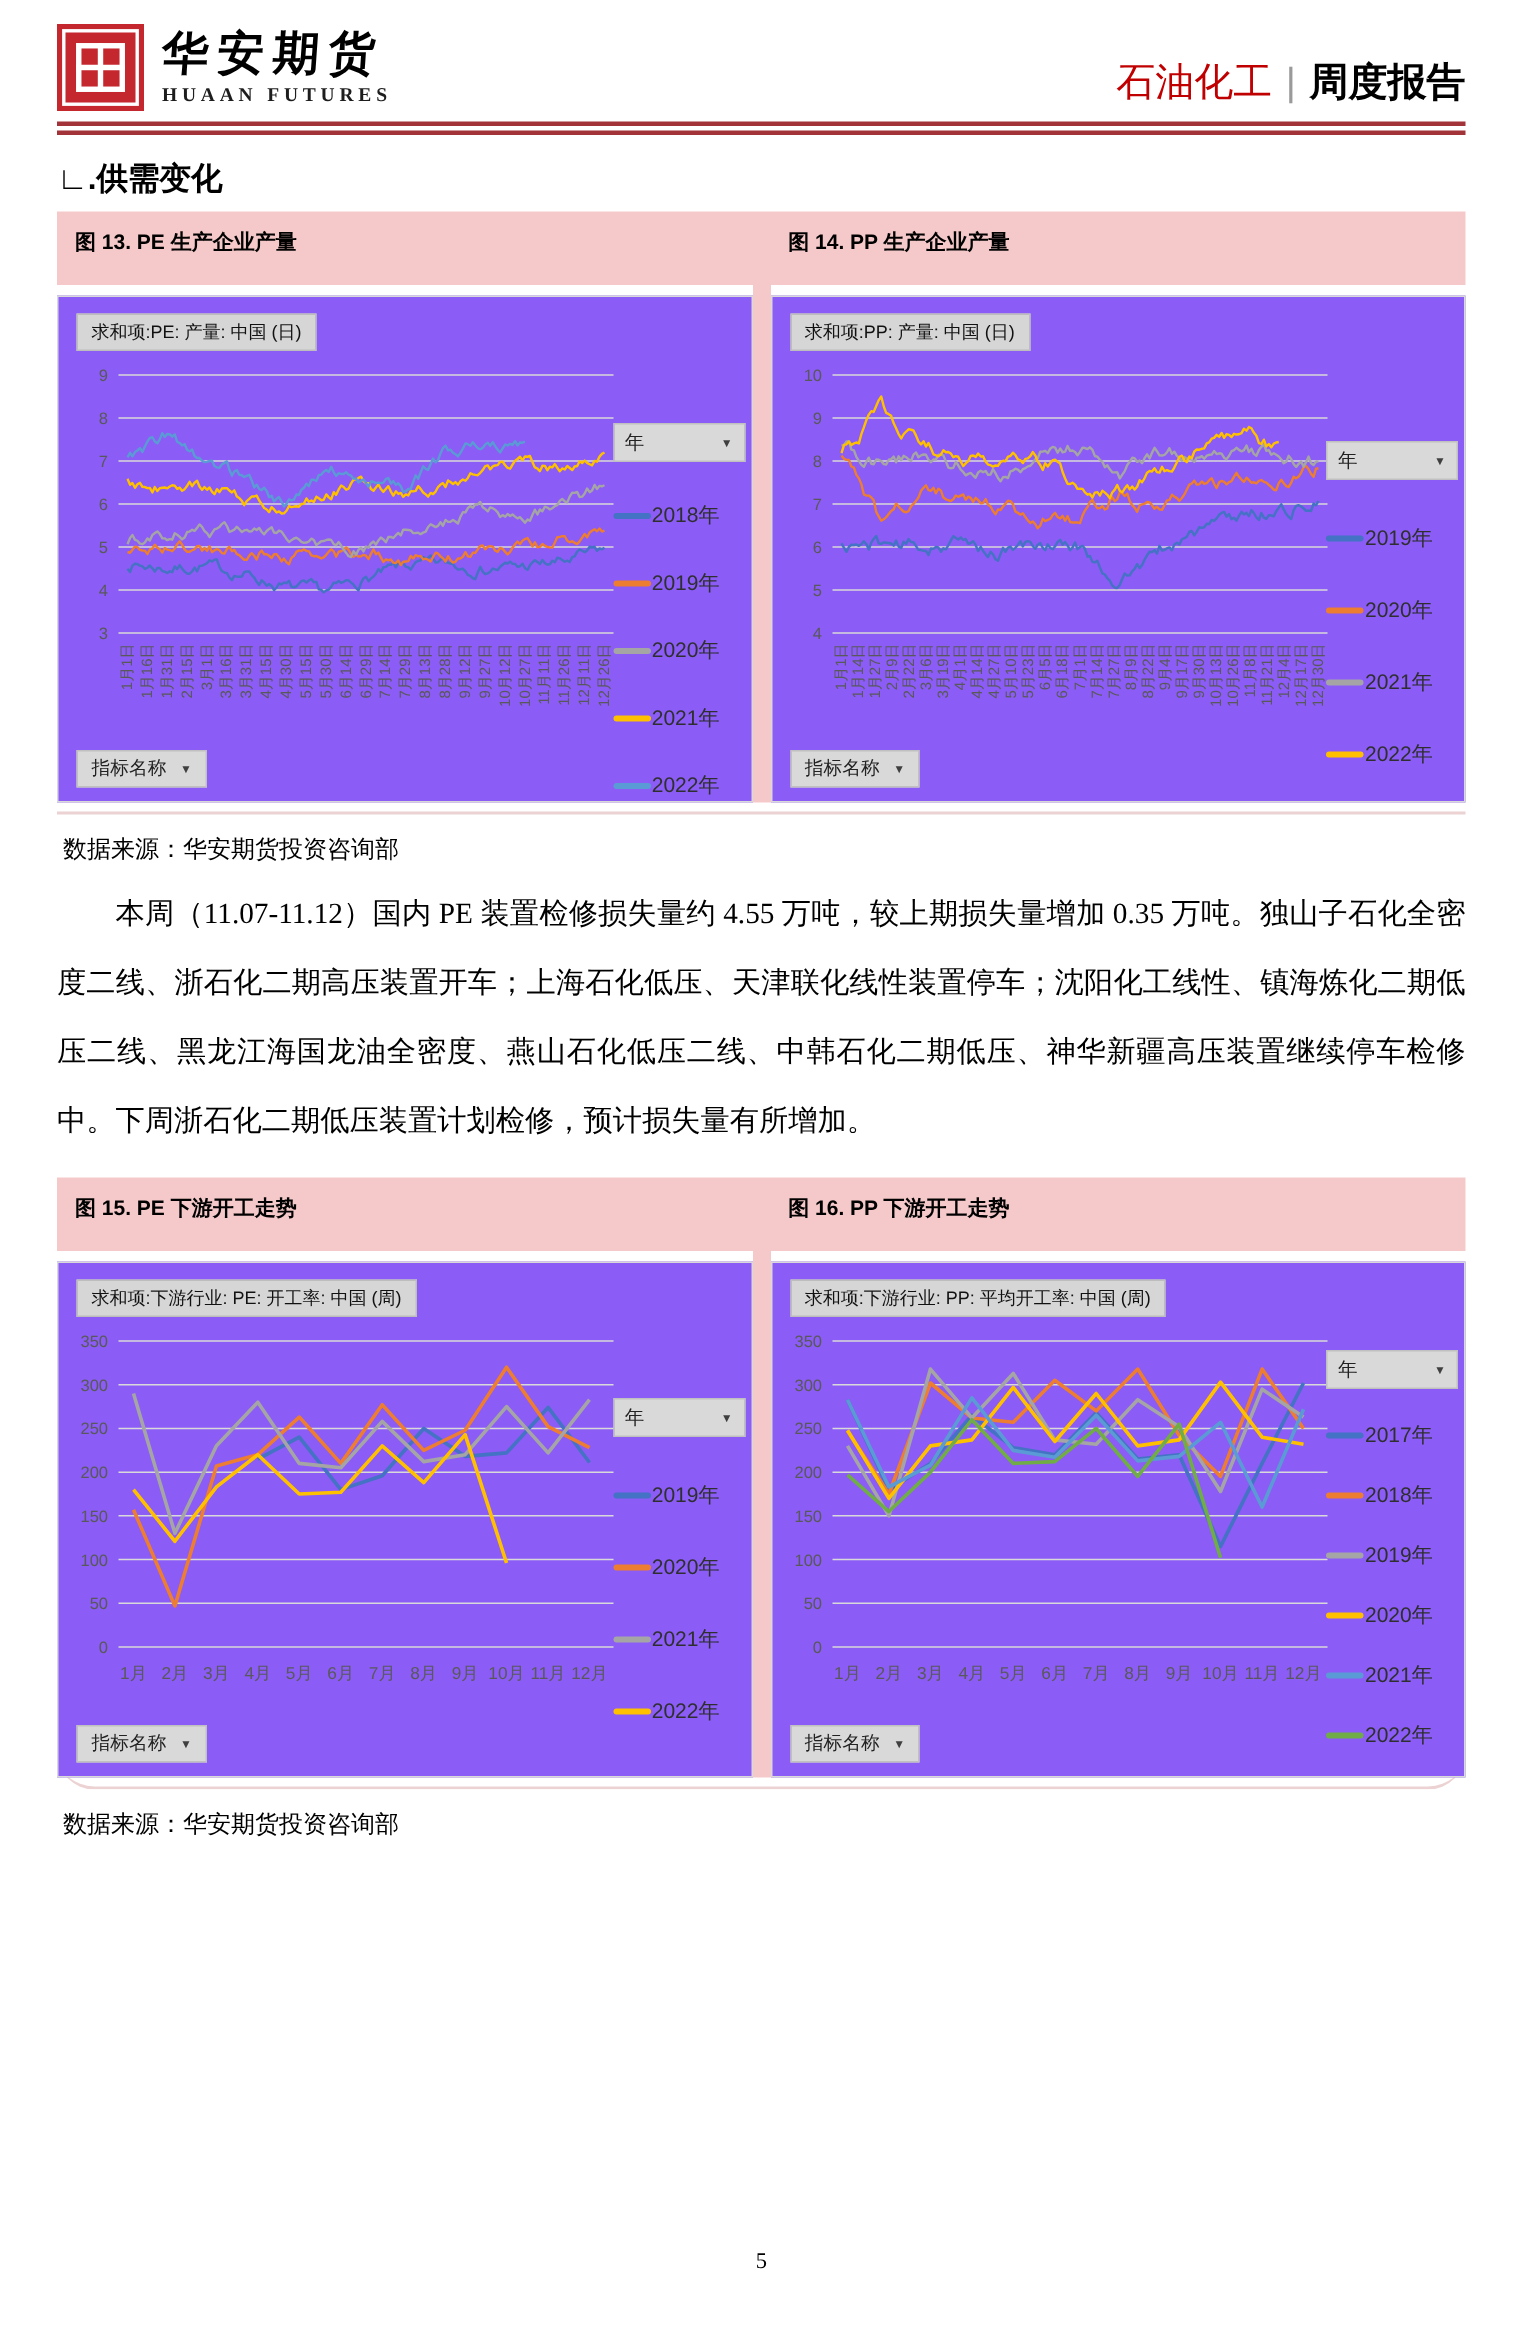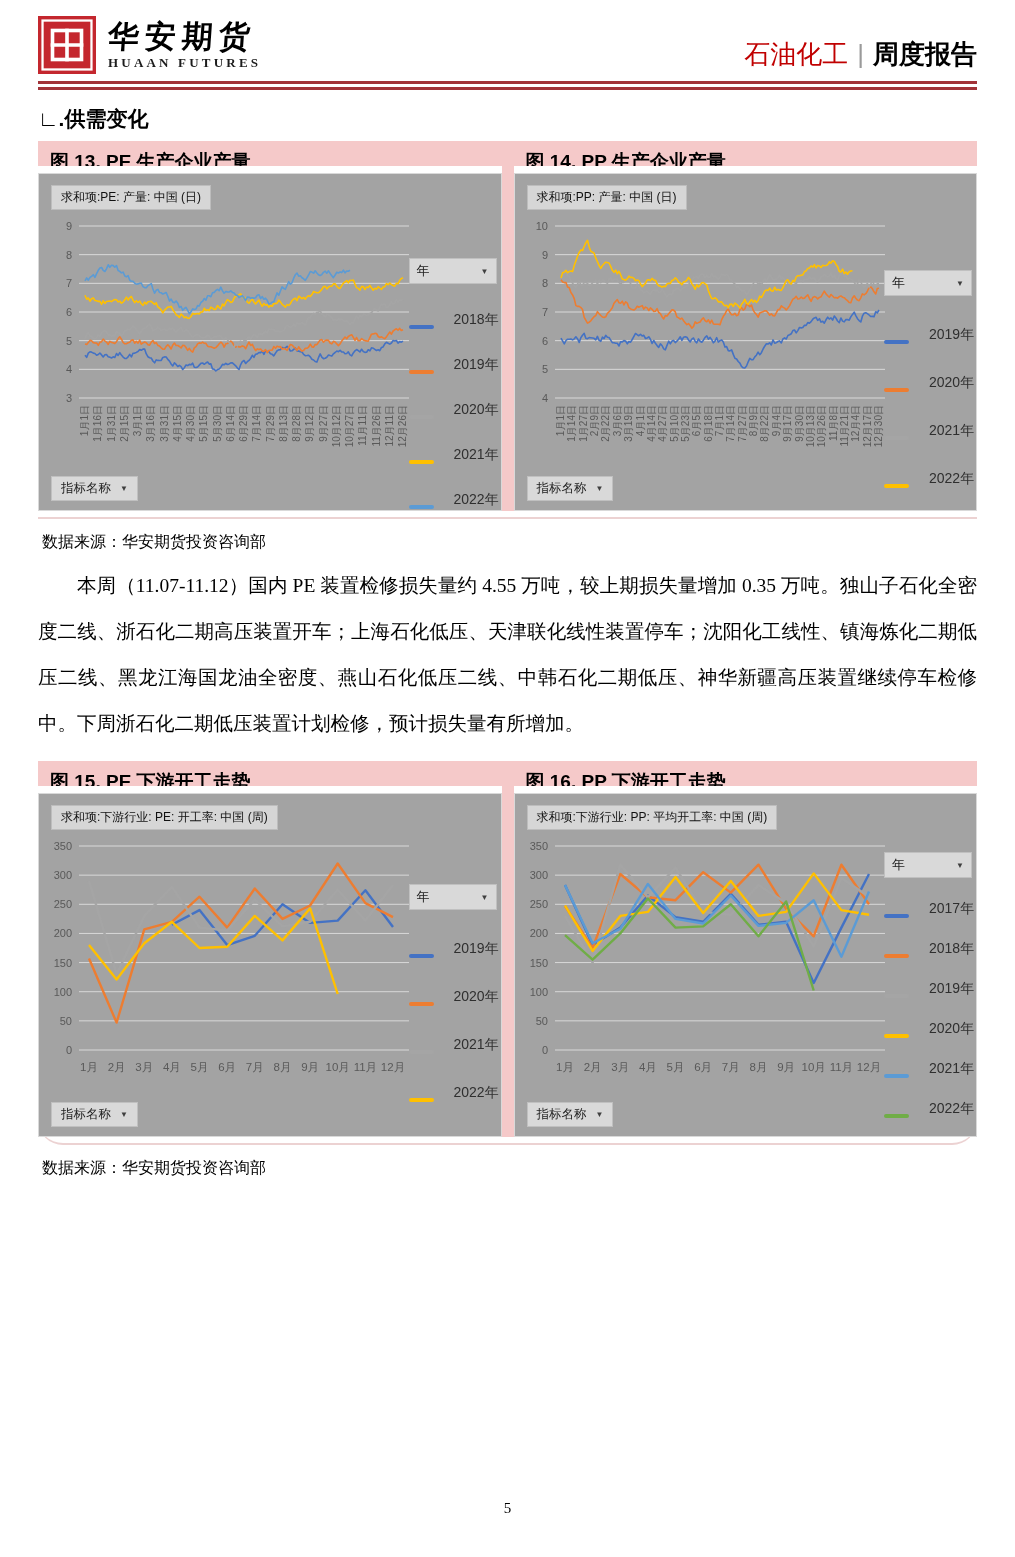--- a/index.html
+++ b/index.html
@@ -14,33 +14,33 @@
   .brand-en{font-size:13px;font-weight:bold;letter-spacing:3.2px;color:#1d1d1d;margin-top:3px;font-family:"Liberation Serif",serif;}
   .hdr-right{font-size:26px;white-space:nowrap;padding-bottom:2px;font-family:"Liberation Sans",sans-serif;}
   .cat{color:#C00000;}
   .sep{color:#9a9a9a;margin:0 9px;font-weight:200;}
   .rpt{color:#000;font-weight:bold;margin-top:10px;}
   .dline{margin-top:7px;height:3px;border-top:3px solid #A23338;border-bottom:3px solid #A23338;}
   .sec-h{font-family:"Liberation Sans",sans-serif;font-weight:bold;font-size:21px;margin:15px 0 8px 0;}
   
   .fig-row{display:grid;grid-template-columns:1fr 12px 1fr;margin-top:4px;border-bottom:2px solid #ecd2d2;padding-bottom:6px;}
   .gutter{background:#F5C9C9;}
-  .fig-title{background:#F5C9C9;font-family:"Liberation Sans",sans-serif;font-weight:bold;font-size:19px;line-height:41px;height:25px;padding-left:12px;white-space:nowrap;overflow:hidden;}
-  .chart-box{border:1px solid #d9d9d9;margin-top:7px;position:relative;background:#a3a3a3;}
+  .fig-title{background:#F5C9C9;font-family:"Liberation Sans",sans-serif;font-weight:bold;font-size:14px;line-height:41px;height:49px;padding-left:12px;white-space:nowrap;overflow:hidden;}
+  .chart-box{border:1px solid #d9d9d9;margin-top:7px;position:relative;background:#8b5cf6;}
   .box-1{height:336px;}
   .box-2{height:342px;}
   .pivot-pill{position:absolute;top:11px;left:12px;background:#D6D6D6;border:1px solid #bdbdbd;font-family:"Liberation Sans",sans-serif;font-size:12px;padding:3px 9px;color:#111;white-space:nowrap;}
   .chart-svg{position:absolute;left:4px;top:44px;width:374px;}
   .svg-daily{height:266px;}
   .svg-monthly{height:252px;}
   svg{font-family:"Liberation Sans",sans-serif;}
   .legend{position:absolute;right:4px;width:88px;}
   .year-filter{display:flex;justify-content:space-between;align-items:center;background:#D9D9D9;border:1px solid #c0c0c0;font-family:"Liberation Sans",sans-serif;font-size:13px;padding:3px 7px;color:#222;cursor:default;}
   .dd-arrow{font-size:8px;color:#3f3f3f;}
-  .legend-entry{display:flex;align-items:flex-end;gap:20px;}
+  .legend-entry{display:flex;align-items:center;gap:1px;}
   .leg-27 .legend-entry{margin-top:27px;}
   .leg-30 .legend-entry{margin-top:30px;}
   .leg-22 .legend-entry{margin-top:22px;}
   .swatch{width:25px;height:4px;border-radius:2px;flex:none;}
   .legend-label{font-family:"Liberation Sans",sans-serif;font-size:14px;color:#2f2f2f;white-space:nowrap;}
   .ind-filter{position:absolute;left:12px;bottom:9px;background:#D9D9D9;border:1px solid #c0c0c0;font-family:"Liberation Sans",sans-serif;font-size:12.5px;padding:3px 9px;display:flex;gap:9px;align-items:center;color:#222;}
   .src{font-family:"Liberation Sans",sans-serif;font-size:16px;margin:13px 0 0 4px;}
   .para{font-size:19.5px;line-height:2.36;text-align:justify;text-indent:2em;margin:10px 0 0 0;}
   .pgnum{position:absolute;bottom:40px;left:0;width:100%;text-align:center;font-size:15px;}
 </style>

